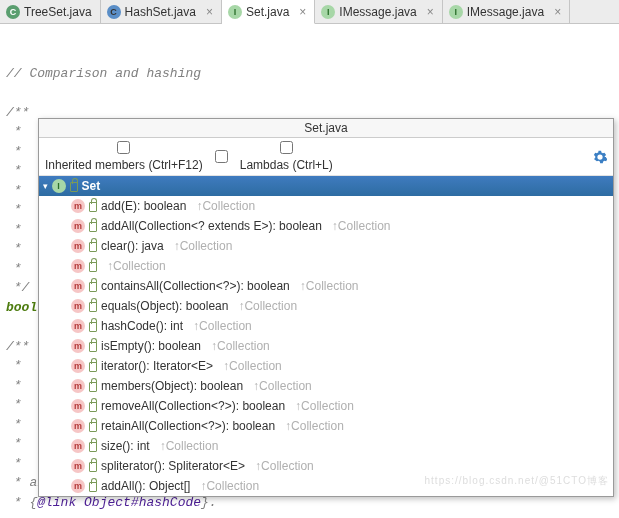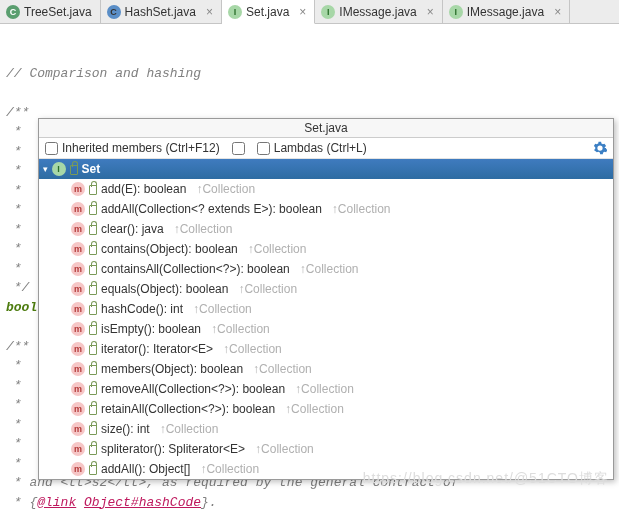--- a/index.html
+++ b/index.html
@@ -8,43 +8,43 @@
   .tab { display: flex; align-items: center; padding: 0 8px 0 6px; border-right: 1px solid #c5c5c5; background: #ececec; font-size: 12px; gap: 4px; white-space: nowrap; }
   .tab.active { background: #fff; border-bottom: 1px solid #fff; margin-bottom: -1px; }
   .icon-c { width: 14px; height: 14px; border-radius: 7px; display: inline-flex; align-items: center; justify-content: center; font-size: 9px; font-weight: bold; color: #fff; }
   .icon-c.green { background: #5a9e6f; }
   .icon-c.blue  { background: #5a8ec7; color: #333; }
   .icon-i { width: 14px; height: 14px; border-radius: 7px; background: #a7d7a7; color: #2a6e2a; display: inline-flex; align-items: center; justify-content: center; font-size: 9px; font-weight: bold; }
   .tab .close { color: #888; margin-left: 6px; cursor: pointer; }
   .editor { position: relative; }
   .code { font-family: "Consolas","Courier New",monospace; font-size: 13px; font-style: italic; color: #808080; line-height: 1.5; padding: 20px 6px 6px 6px; white-space: pre; }
   .code .kw { color: #4d7c0f; font-weight: bold; }
-  .code .link { color: #be185d; text-decoration: underline; }
+  .code .link { color: #4c1d95; }
   .code .tt { color: #808080; }
   .gutter-star { color: #808080; }
   .popup { position: absolute; left: 38px; top: 94px; width: 576px; border: 1px solid #9a9a9a; background: #fff; box-shadow: 2px 2px 6px rgba(0,0,0,.25); }
   .popup-title { text-align: center; font-size: 12px; padding: 2px 0; border-bottom: 1px solid #ccc; background: #f7f7f7; }
   .filter-row { display: flex; align-items: center; padding: 3px 6px; gap: 12px; border-bottom: 1px solid #e3e3e3; font-size: 12px; color: #333; }
-  .filter-row label { display: inline-flex; align-items: center; gap: 4px; }
+  .filter-row label { display: inline-flex; align-items: center; gap: 4px; flex-direction: column; }
   .filter-row input[type=checkbox] { width: 13px; height: 13px; }
   .filter-row .spacer { flex: 1; }
   .gear { width: 14px; height: 14px; color: #3b7fc4; cursor: pointer; }
   .tree { font-size: 12px; }
   .tree-header { display: flex; align-items: center; background: #2d6ca2; background: linear-gradient(#3f7bbf,#2d6ca2); color: #fff; height: 20px; padding-left: 4px; gap: 4px; }
   .tree-header .arrow { color: #fff; font-size: 9px; }
   .tree-header .lbl { font-weight: bold; }
   .tree-header .icon-i { background: #a7d7a7; }
   .row { display: flex; align-items: center; height: 20px; padding-left: 32px; gap: 4px; cursor: pointer; }
   .m-badge { width: 14px; height: 14px; border-radius: 7px; background: #f6c6c6; color: #b43a3a; font-size: 9px; font-weight: bold; display: inline-flex; align-items: center; justify-content: center; }
   .lock { width: 8px; height: 10px; border: 1px solid #7a9a58; border-radius: 1px; position: relative; display: inline-block; }
   .lock::before { content: ""; position: absolute; top: -5px; left: 1px; width: 4px; height: 5px; border: 1px solid #7a9a58; border-bottom: none; border-radius: 3px 3px 0 0; }
   .sig { color: #333; }
   .inh { color: #b0b0b0; margin-left: 6px; }
   .inh .up { color: #b0b0b0; }
-  .watermark { position: absolute; right: 10px; bottom: 30px; color: #ddd; font-size: 14px; font-family: Arial; letter-spacing: 1px; pointer-events: none; }
+  .watermark { position: absolute; right: 10px; bottom: 30px; color: #ddd; font-size: 10px; font-family: Arial; letter-spacing: 1px; pointer-events: none; }
   .side-chars { position:absolute; right:2px; top:160px; font-family: monospace; font-style: italic; color:#808080; font-size:13px; line-height:1.5; text-align:left; width:12px;}
 </style>
 </head>
 <body>
 
 <div class="tabs" id="tabs">
     <div class="tab">
       <span class="icon-c green">C</span>
       <span>TreeSet.java</span>
     </div>
@@ -156,21 +156,20 @@
           </div>
           <div class="row">
             <span class="m-badge">m</span>
             <span style="display: inline-block; width: 8px; height: 10px; position: relative;"><span class="lock"></span></span>
             <span class="sig">clear(): java</span>
             <span class="inh"><span class="up">↑</span>Collection</span>
           </div>
           <div class="row">
             <span class="m-badge">m</span>
             <span style="display: inline-block; width: 8px; height: 10px; position: relative;"><span class="lock"></span></span>
-            <span class="sig">contains(Object): boolean</span>
             <span class="inh"><span class="up">↑</span>Collection</span>
           </div>
           <div class="row">
             <span class="m-badge">m</span>
             <span style="display: inline-block; width: 8px; height: 10px; position: relative;"><span class="lock"></span></span>
             <span class="sig">containsAll(Collection&lt;?&gt;): boolean</span>
             <span class="inh"><span class="up">↑</span>Collection</span>
           </div>
           <div class="row">
             <span class="m-badge">m</span>

